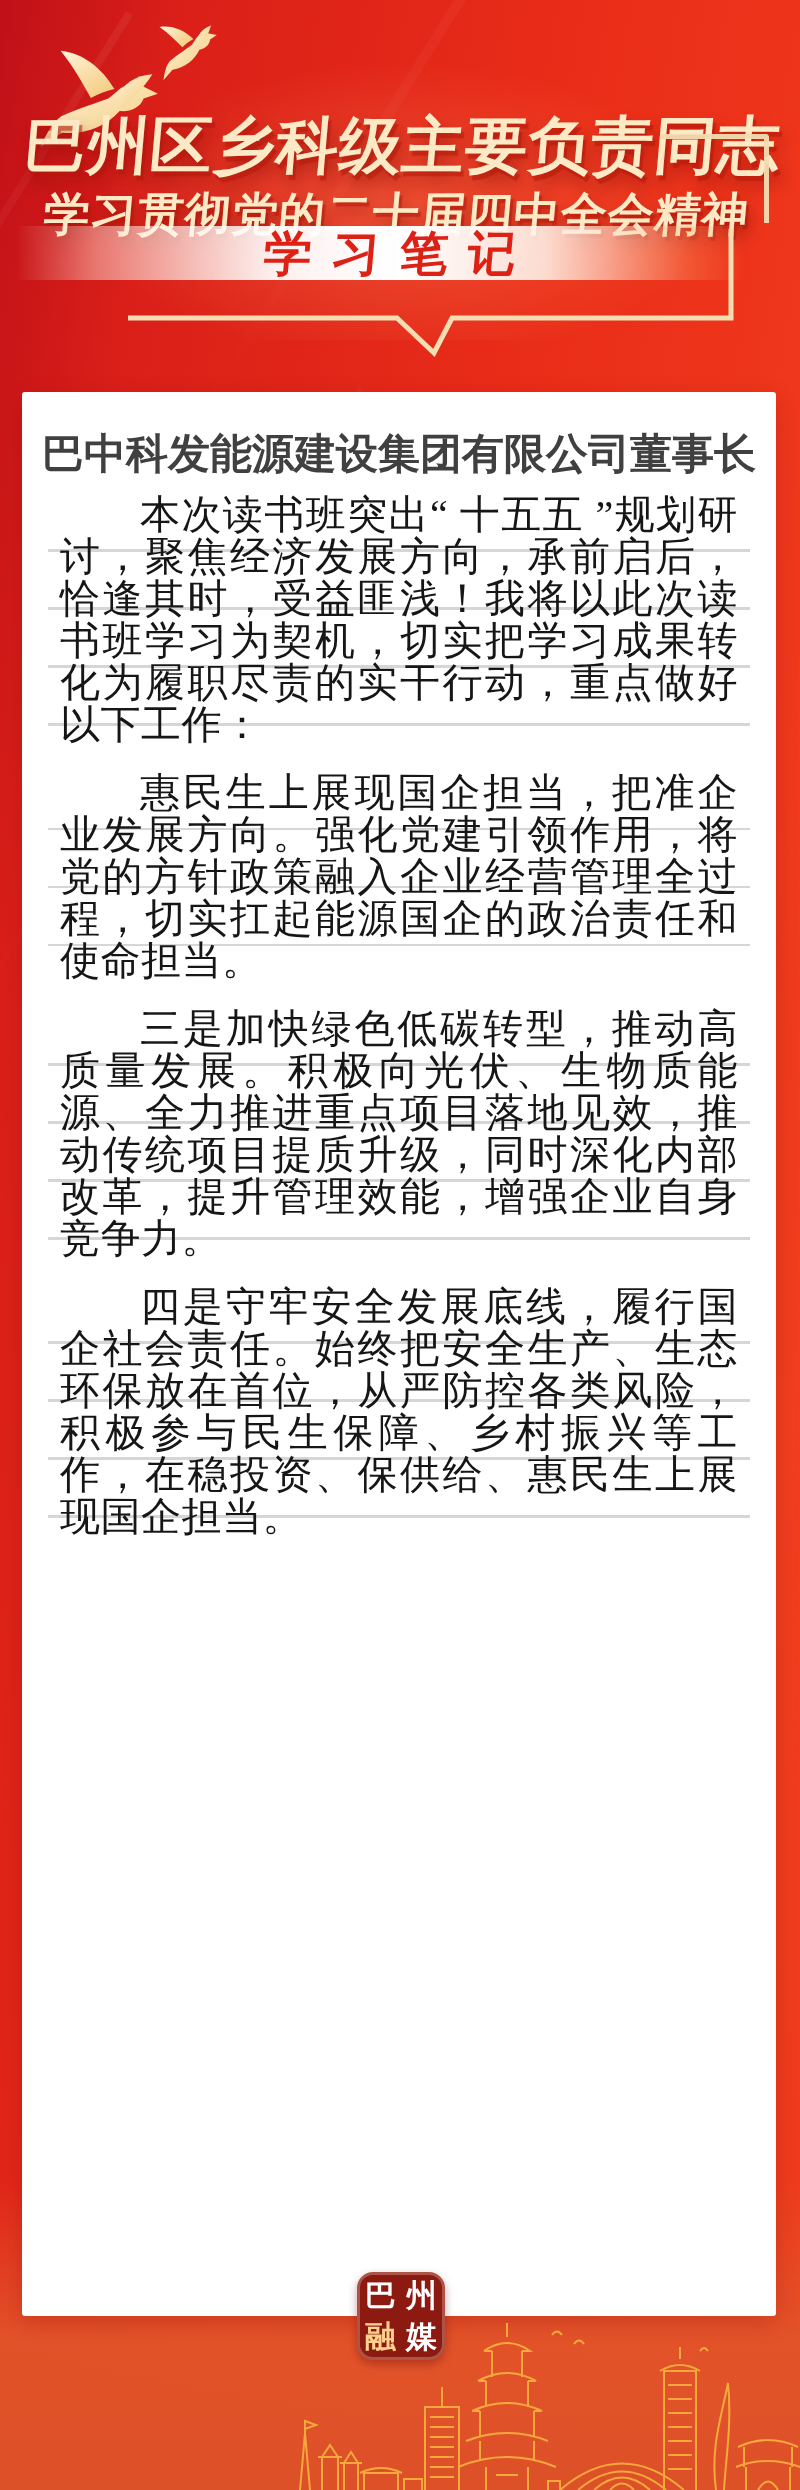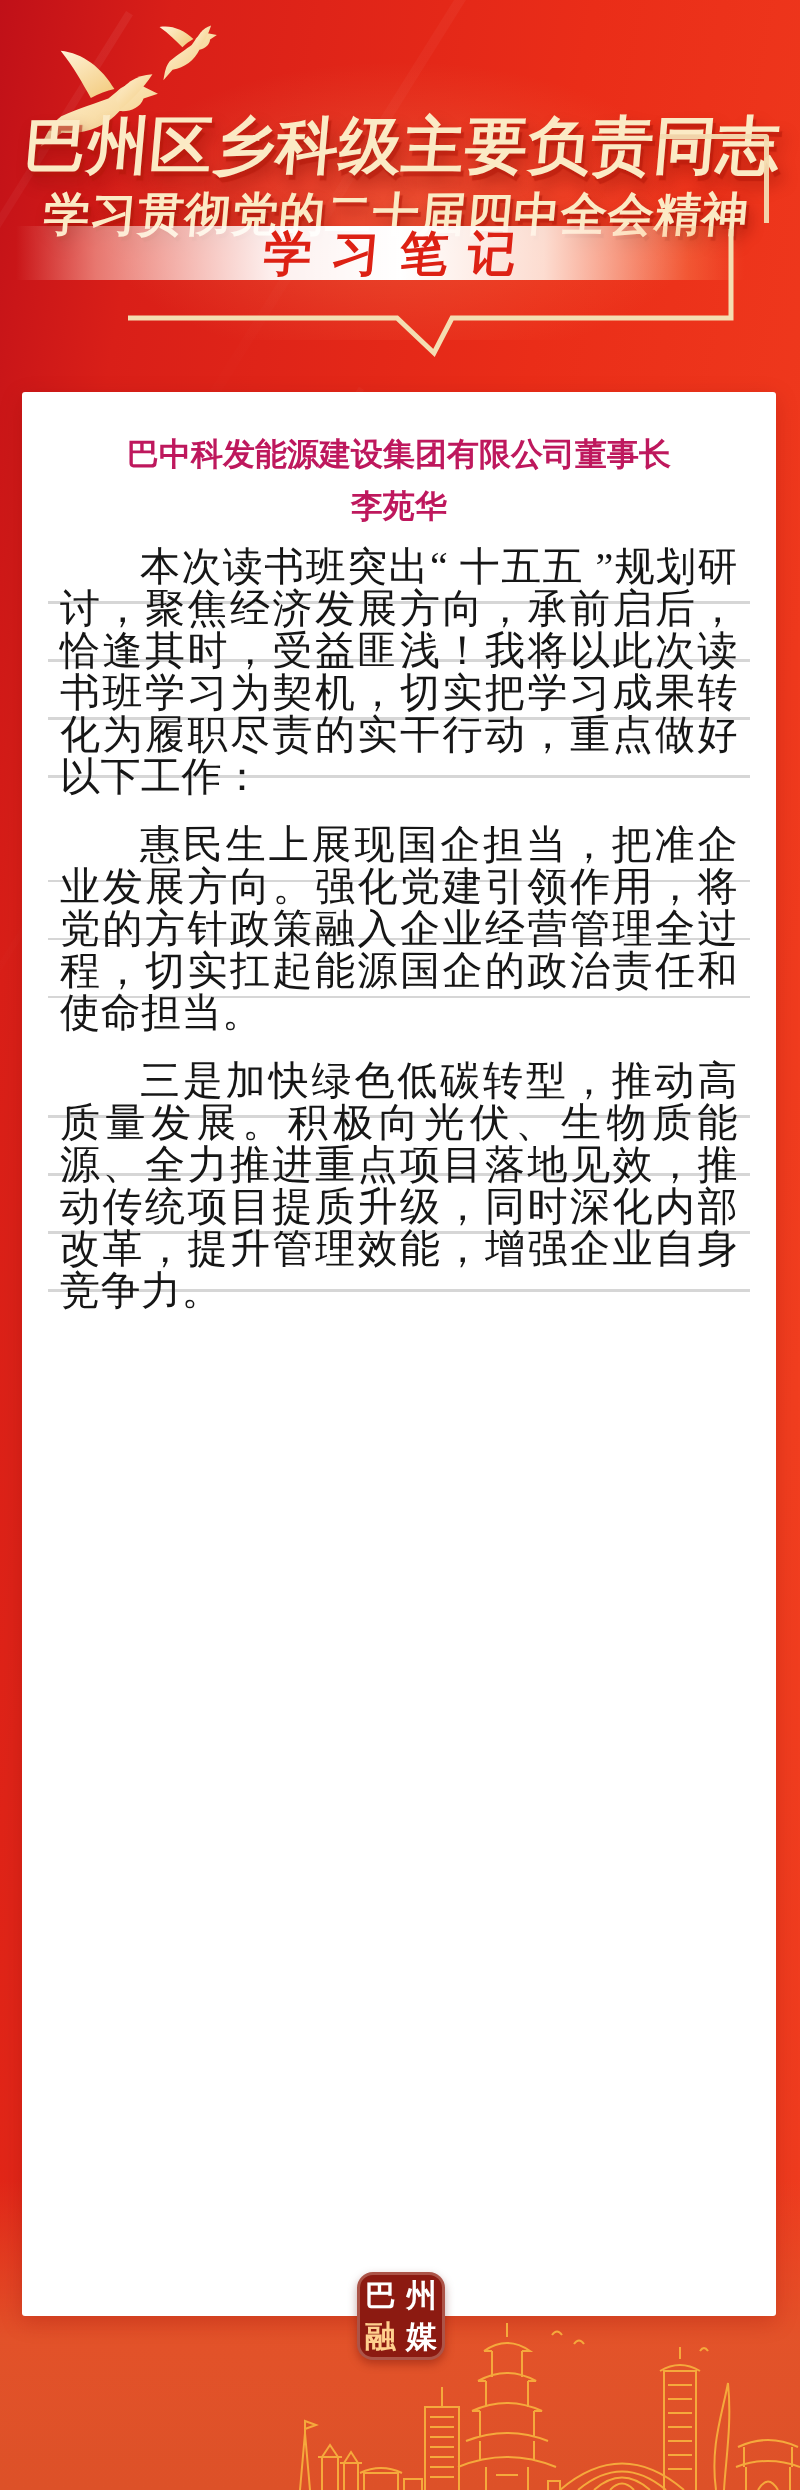--- a/index.html
+++ b/index.html
@@ -31,22 +31,22 @@
       #ffffff 50%, rgba(255,242,232,.88) 68%, rgba(255,170,110,.30) 86%, rgba(255,140,80,0) 93%);}
   .banner-text{position:absolute;left:0;top:0;width:800px;height:54px;line-height:56px;text-align:center;
     font-size:48px;font-weight:900;color:#dd2114;letter-spacing:20px;transform:skewX(-5deg);}
 
   .corner-bracket{position:absolute;left:660px;top:134px;width:104px;height:84px;
     border-top:5px solid #f4ddb2;border-right:5px solid #f4ddb2;border-top-right-radius:4px;opacity:.95;}
   .bubble-line{position:absolute;left:0;top:200px;}
 
   .card{position:absolute;left:22px;top:392px;width:754px;height:1924px;background:#ffffff;border-radius:3px;
     box-shadow:0 6px 22px rgba(120,0,0,.22);}
-  .card-heading{padding-top:36px;text-align:center;color:#be185d;font-weight:bold;
-    font-family:"Liberation Serif","DejaVu Serif",serif;font-size:32px;line-height:52px;}
+  .card-heading{padding-top:36px;text-align:center;color:#404040;font-weight:bold;
+    font-family:"Liberation Serif","DejaVu Serif",serif;font-size:42px;line-height:52px;}
   .card-body{margin:14px 26px 0 26px;}
   .body-par{margin:0 0 26px 0;padding:0 12px;font-family:"Liberation Serif","DejaVu Serif",serif;
     font-size:40px;line-height:42px;color:#161616;text-align:justify;text-indent:2em;letter-spacing:0.5px;
     background-image:repeating-linear-gradient(to bottom, rgba(0,0,0,0) 0px, rgba(0,0,0,0) 55.5px, #d6d6d6 55.5px, #d6d6d6 58px);}
   .body-par:last-child{margin-bottom:0;}
 
   .logo{position:absolute;left:357px;top:2272px;width:88px;height:88px;background:#8c1a11;border-radius:16px;
     border:3px solid rgba(255,238,214,.28);box-sizing:border-box;display:grid;grid-template-columns:1fr 1fr;
     align-items:center;justify-items:center;box-shadow:0 4px 10px rgba(90,0,0,.35);}
   .logo span{font-weight:900;font-size:31px;line-height:36px;color:#ffffff;}
@@ -88,26 +88,26 @@
 </div>
 
 <div class="corner-bracket"></div>
 <svg class="bubble-line" width="800" height="175" viewBox="0 0 800 175">
   <polyline points="128,118 397,118 434,153 452,118 731,118 731,29" fill="none" stroke="#f4ddb2" stroke-width="5" stroke-linejoin="miter"></polyline>
 </svg>
 
 <div class="card">
   <div class="card-heading">
     <div>巴中科发能源建设集团有限公司董事长</div>
-    <div>李苑华</div>
   </div>
   <div class="card-body">
       <p class="body-par">本次读书班突出“ 十五五 ”规划研讨，聚焦经济发展方向，承前启后，恰逢其时，受益匪浅！我将以此次读书班学习为契机，切实把学习成果转化为履职尽责的实干行动，重点做好以下工作：</p>
       <p class="body-par">惠民生上展现国企担当，把准企业发展方向。强化党建引领作用，将党的方针政策融入企业经营管理全过程，切实扛起能源国企的政治责任和使命担当。</p>
       <p class="body-par">三是加快绿色低碳转型，推动高质量发展。积极向光伏、生物质能源、全力推进重点项目落地见效，推动传统项目提质升级，同时深化内部改革，提升管理效能，增强企业自身竞争力。</p>
+      <p class="body-par">四是守牢安全发展底线，履行国企社会责任。始终把安全生产、生态环保放在首位，从严防控各类风险，积极参与民生保障、乡村振兴等工作，在稳投资、保供给、惠民生上展现国企担当。</p>
     </div>
 </div>
 
 <div class="logo">
   <span>巴</span>
   <span>州</span>
   <span class="alt">融</span>
   <span>媒</span>
 </div>
 

